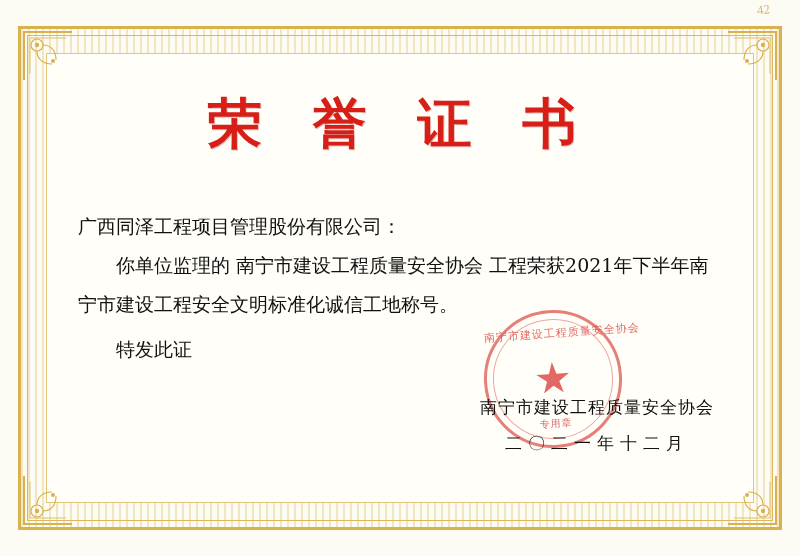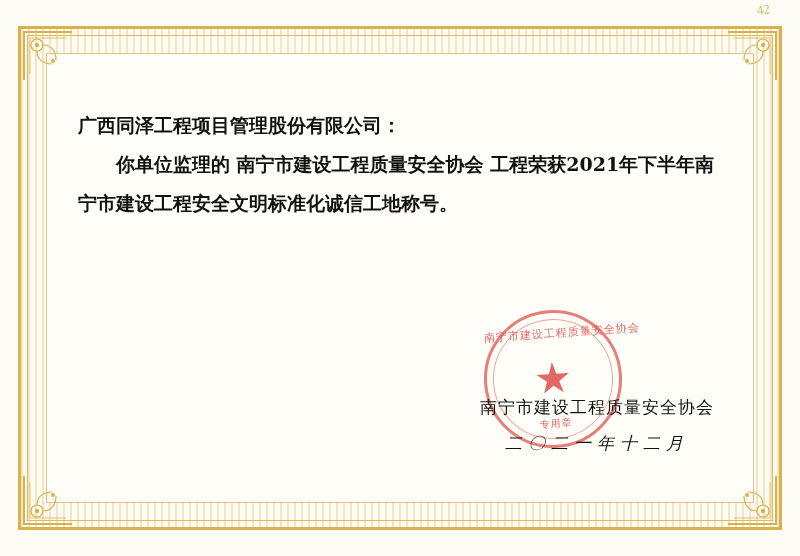--- a/index.html
+++ b/index.html
@@ -102,39 +102,38 @@
     white-space: nowrap;
   }
 
   .body-text {
     margin-top: 46px;
     padding: 0 14px 0 18px;
     font-family: "DejaVu Serif", serif;
     font-size: 19px;
     color: #111;
     line-height: 2.05;
-    font-weight: bold;
   }
   .line-addressee { white-space: nowrap; }
   .para { text-indent: 2em; }
   .para2 { text-indent: 2em; margin-top: 6px; }
 
   
   .sign-block {
     position: absolute;
     right: 26px;
     bottom: 36px;
     text-align: center;
     font-family: "DejaVu Serif", serif;
     font-size: 17px;
     color: #111;
     line-height: 2;
   }
   .sign-org { letter-spacing: 1px; }
-  .sign-date { letter-spacing: 6px; margin-top: 2px; font-style: italic; }
+  .sign-date { letter-spacing: 6px; margin-top: 2px; }
 
   
   .seal {
     position: absolute;
     right: 118px;
     bottom: 48px;
     width: 132px;
     height: 132px;
     border-radius: 50%;
     border: 3px solid rgba(214,33,28,.72);
@@ -222,24 +221,26 @@
       <circle cx="15" cy="15" r="6" fill="none" stroke="#d9b14e" stroke-width="1.2"></circle>
       <circle cx="15" cy="15" r="2.2" fill="#d9b14e"></circle>
       <path d="M15 21 C15 30 22 34 30 34" fill="none" stroke="#d9b14e" stroke-width="1.2"></path>
       <path d="M21 15 C30 15 34 22 34 30" fill="none" stroke="#d9b14e" stroke-width="1.2"></path>
       <circle cx="31" cy="31" r="2" fill="#d9b14e"></circle>
     </svg>
   </div>
 
   <div class="content">
 
+    <div class="cert-title">荣 誉 证 书</div>
 
     <div class="body-text">
       <div class="line-addressee">广西同泽工程项目管理股份有限公司：</div>
       <div class="para">你单位监理的  南宁市建设工程质量安全协会  工程荣获2021年下半年南宁市建设工程安全文明标准化诚信工地称号。</div>
+      <div class="para2">特发此证</div>
     </div>
 
     <div class="seal">
       <div class="ring"></div>
       <div class="seal-top-text">南宁市建设工程质量安全协会</div>
       <div class="star"></div>
       <div class="seal-bottom-text">专用章</div>
     </div>
 
     <div class="sign-block">

